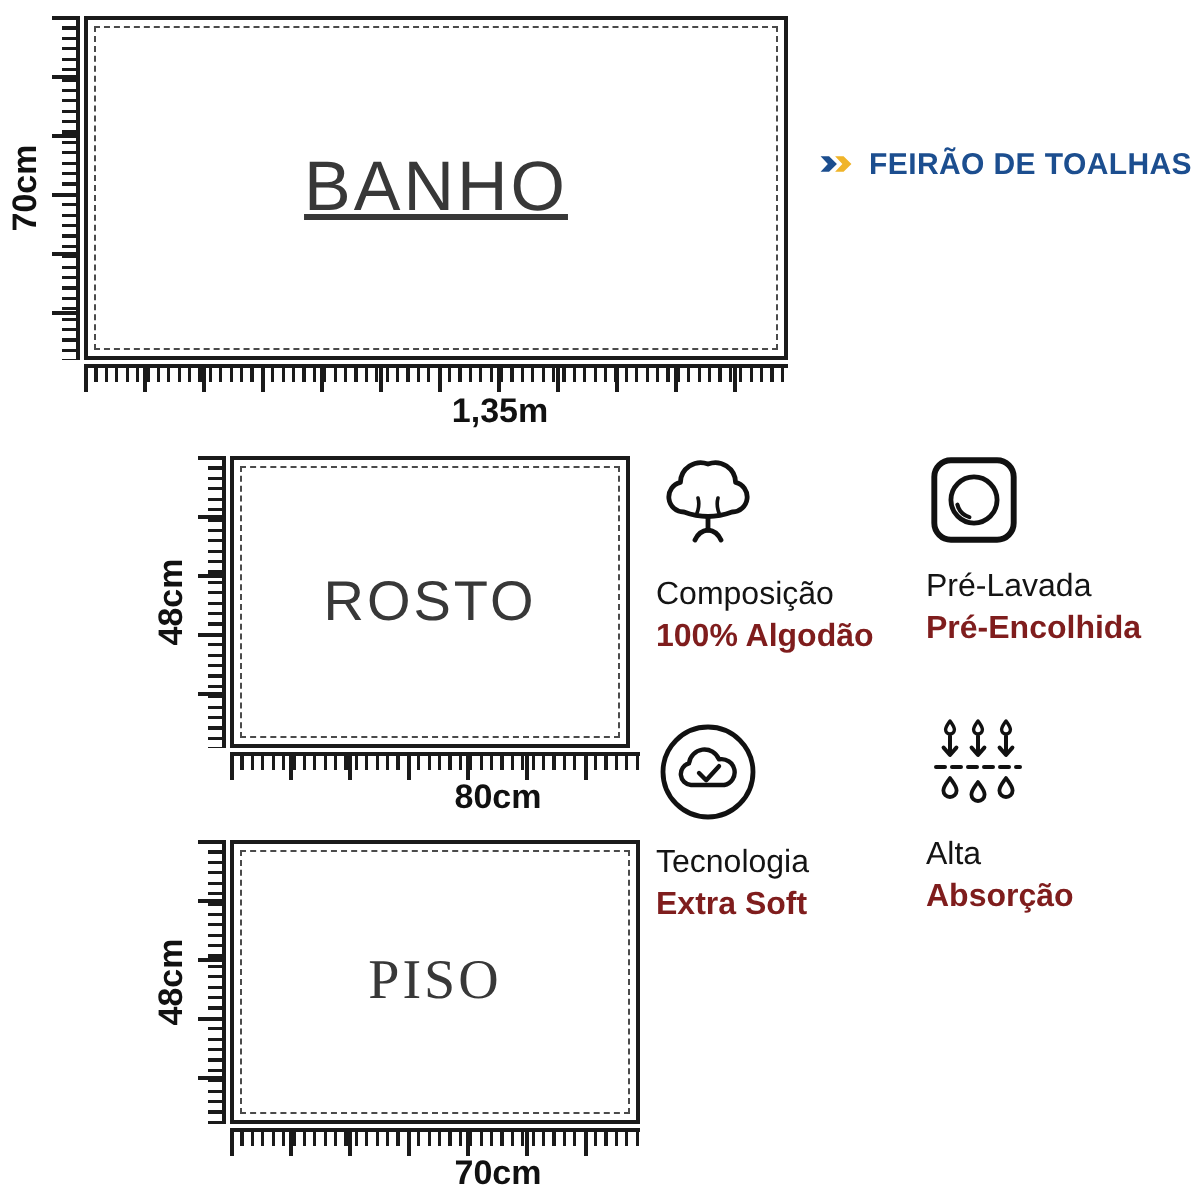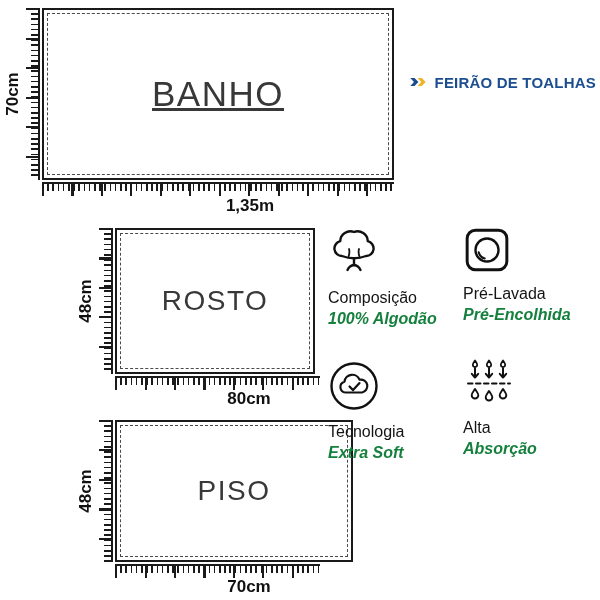--- a/index.html
+++ b/index.html
@@ -48,21 +48,21 @@
   }
 
   
   .logo { position:absolute; display:flex; flex-direction:row; align-items:center; gap:7px; }
   .logo-text { font-weight:bold; font-size:15px; color:#1c4e8f; letter-spacing:0.2px; white-space:nowrap; }
 
   
   .feature { position:absolute; display:flex; flex-direction:column; align-items:flex-start; text-align:center; }
   .feature svg { display:block; }
   .feat-line1 { margin-top:11px; font-size:16px; color:#141414; }
-  .feat-line2 { margin-top:3px; font-size:16px; font-weight:bold; color:#15803d;font-style:italic; }
+  .feat-line2 { margin-top:3px; font-size:16px; font-weight:bold; color:#7f1d1d; }
 </style>
 </head>
 <body>
 
 <div class="stage">
 
   <div class="towel" style="left:42px; top:8px; width:352px; height:172px;">
     <span class="towel-label" style="font-size:35px;text-decoration:underline;">BANHO</span>
   </div>
   <div class="ruler-v" style="left:26px; top:8px; height:172px;"></div>
@@ -71,21 +71,21 @@
   <div class="dim" style="left:218px; top:206px;">1,35m</div>
 
   <div class="towel" style="left:115px; top:228px; width:200px; height:146px;">
     <span class="towel-label">ROSTO</span>
   </div>
   <div class="ruler-v" style="left:99px; top:228px; height:146px;"></div>
   <div class="dim-v" style="left:86px; top:301px;">48cm</div>
   <div class="ruler-h" style="left:115px; top:376px; width:205px;"></div>
   <div class="dim" style="left:217px; top:399px;">80cm</div>
 
-  <div class="towel" style="left:115px; top:420px; width:238px; height:142px;">
+  <div class="towel" style="left:115px; top:420px; width:205px; height:142px;font-family:Liberation Serif, serif;">
     <span class="towel-label">PISO</span>
   </div>
   <div class="ruler-v" style="left:99px; top:420px; height:142px;"></div>
   <div class="dim-v" style="left:86px; top:491px;">48cm</div>
   <div class="ruler-h" style="left:115px; top:564px; width:205px;"></div>
   <div class="dim" style="left:217px; top:587px;">70cm</div>
 
   <div class="logo" style="left:410px; top:68px; width:186px;">
     <svg width="58" height="28" viewBox="0 0 58 28">
       <polygon points="1,1 15,1 28,14 15,27 1,27 13,14" fill="#1c4e8f"></polygon>

